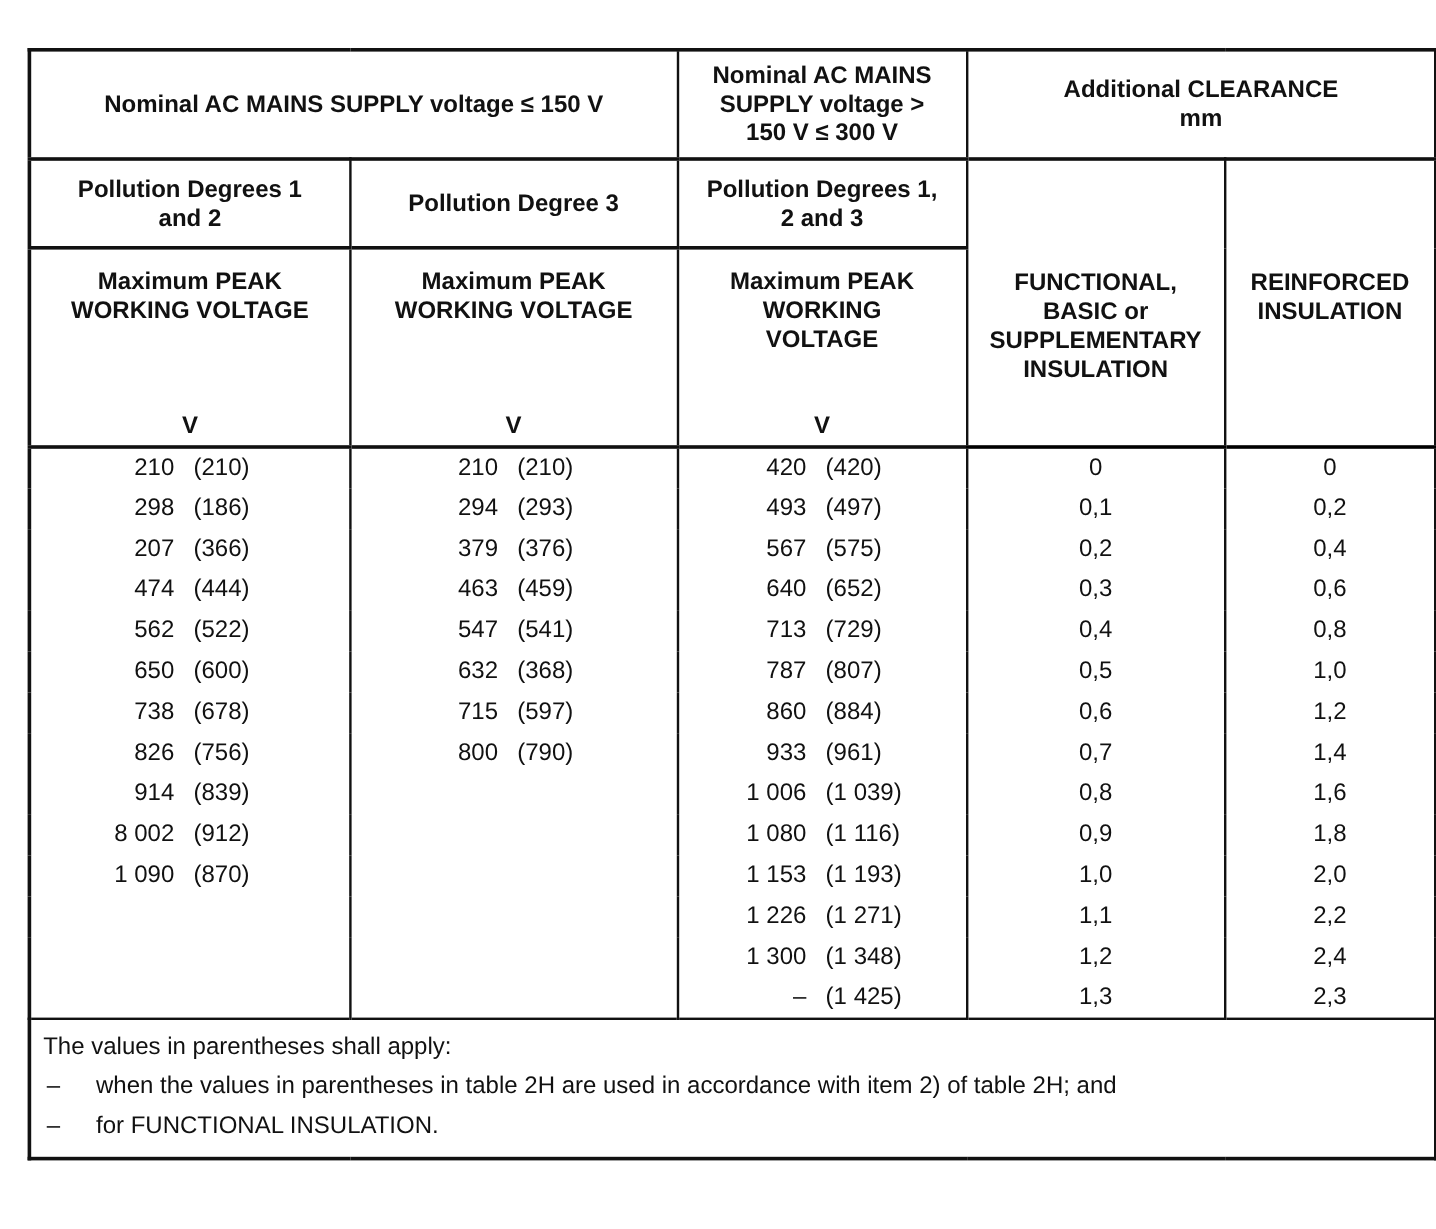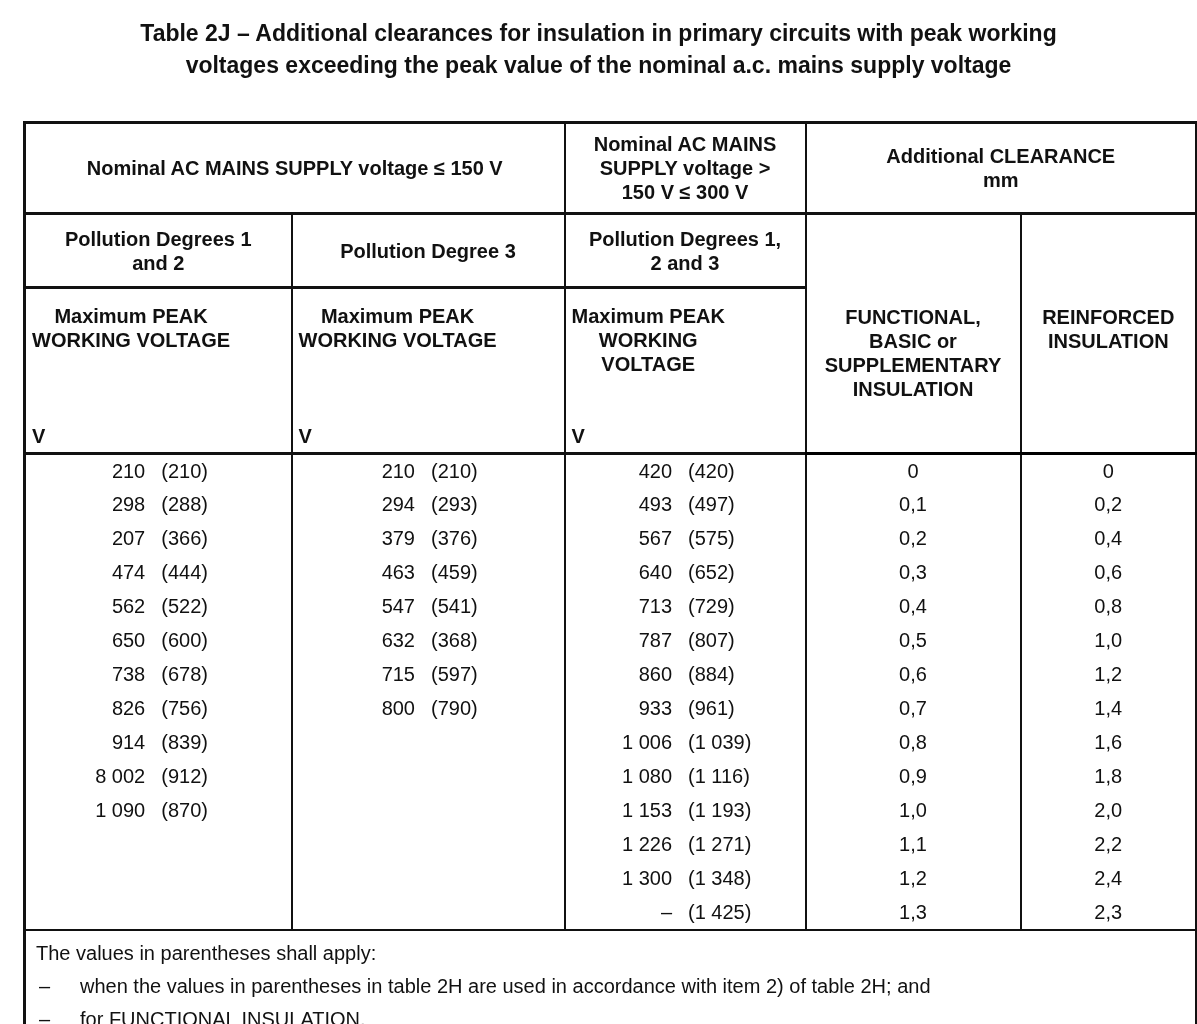--- a/index.html
+++ b/index.html
@@ -49,21 +49,21 @@
     vertical-align:top;
     padding-top:90px;
     border-bottom:3px solid #000000;
   }
   tr.rowC th { height:143px; border-bottom:3px solid #111; padding:0; }
   .vcell {
     height:100%;
     display:flex;
     flex-direction:column;
     justify-content:space-between;
-    align-items:flex-start;
+    align-items:center;
     padding:15px 6px 4px 6px;
   }
   tbody td {
     height:34px;
     font-size:20px;
     vertical-align:middle;
     border-top:none; border-bottom:none;
     padding:0;
   }
   .pair { display:flex; justify-content:center; }
@@ -81,22 +81,20 @@
   .note-intro { margin-bottom:7px; }
   .note-line { display:flex; margin-bottom:7px; }
   .note-line .dash { flex:0 0 44px; padding-left:3px; }
   .note-line .txt { flex:1; }
 </style>
 </head>
 <body>
 
 <div class="page">
 
-  <div class="doc-title">Table 2J – Additional clearances for insulation in primary circuits with peak working
-voltages exceeding the peak value of the nominal a.c. mains supply voltage</div>
 
   <table class="t2j">
     <colgroup>
       <col style="width:267px">
       <col style="width:273px">
       <col style="width:241px">
       <col style="width:215px">
       <col style="width:176px">
     </colgroup>
     <thead>
@@ -166,21 +164,21 @@
               <span class="par">(420)</span>
             </span>
           </td>
           <td class="num">0</td>
           <td class="num">0</td>
         </tr>
         <tr>
           <td>
             <span class="pair">
               <span class="val">298</span>
-              <span class="par">(288)</span>
+              <span class="par">(186)</span>
             </span>
           </td>
           <td>
             <span class="pair">
               <span class="val">294</span>
               <span class="par">(293)</span>
             </span>
           </td>
           <td>
             <span class="pair">

